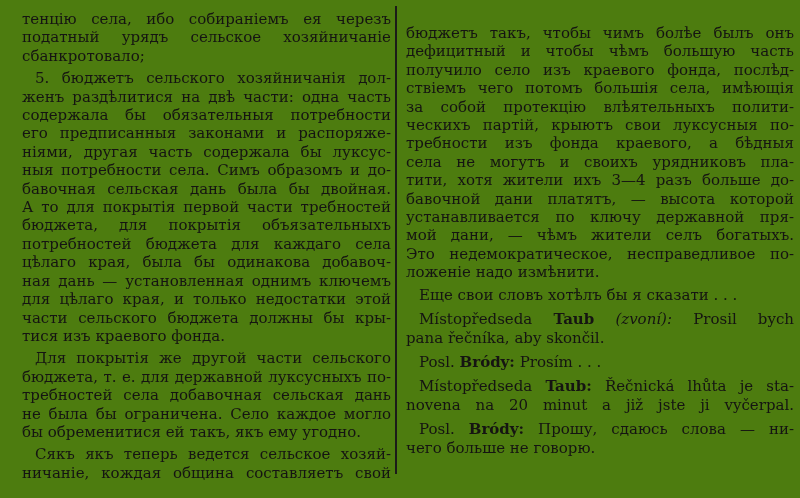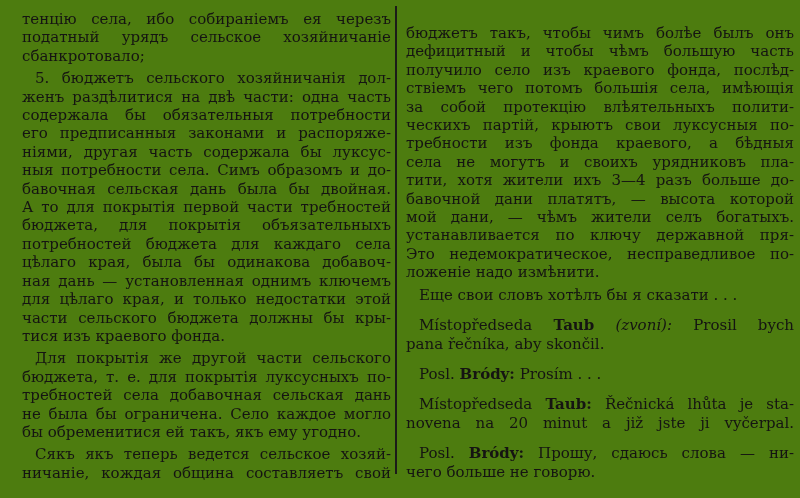--- a/index.html
+++ b/index.html
@@ -24,21 +24,21 @@
   }
   .col-left  { left: 22px;  top: 10px; width: 369px; height: 482px; }
   .col-right { left: 406px; top: 24px;  width: 388px; height: 486px; }
   .divider {
     position: absolute;
     left: 395px; top: 6px;
     width: 2px; height: 468px;
     background: #1c1b19;
   }
   .para + .para { margin-top: 4px; }
-  .para.speech  { margin-top: 12px; }
+  .para.speech  { margin-top: 6px; }
   .line {
     white-space: nowrap;
     text-align: justify;
     text-align-last: justify;
     overflow: hidden;
   }
   .line.endline { text-align-last: left; }
   .para.indent .line:first-child { text-indent: 13px; }
   .b { font-weight: bold; }
   .i { font-style: italic; }
@@ -65,21 +65,21 @@
         <div class="line"><span>бюджета, для покрытія объязательныхъ</span></div>
         <div class="line"><span>потребностей бюджета для каждаго села</span></div>
         <div class="line"><span>цѣлаго края, была бы одинакова добавоч-</span></div>
         <div class="line"><span>ная дань — установленная однимъ ключемъ</span></div>
         <div class="line"><span>для цѣлаго края, и только недостатки этой</span></div>
         <div class="line"><span>части сельского бюджета должны бы кры-</span></div>
         <div class="line endline"><span>тися изъ краевого фонда.</span></div>
       </div>
       <div class="para indent">
         <div class="line"><span>Для покрытія же другой части сельского</span></div>
-        <div class="line"><span>бюджета, т. е. для покрытія луксусныхъ по-</span></div>
+        <div class="line"><span>бюджета, т. е. для державной луксусныхъ по-</span></div>
         <div class="line"><span>требностей села добавочная сельская дань</span></div>
         <div class="line"><span>не была бы ограничена. Село каждое могло</span></div>
         <div class="line endline"><span>бы обременитися ей такъ, якъ ему угодно.</span></div>
       </div>
       <div class="para indent">
         <div class="line"><span>Сякъ якъ теперь ведется сельское хозяй-</span></div>
         <div class="line"><span>ничаніе, кождая община составляетъ свой</span></div>
       </div>
     </div>
   <div class="divider"></div>
@@ -88,22 +88,22 @@
         <div class="line"><span>бюджетъ такъ, чтобы чимъ болѣе былъ онъ</span></div>
         <div class="line"><span>дефицитный и чтобы чѣмъ большую часть</span></div>
         <div class="line"><span>получило село изъ краевого фонда, послѣд-</span></div>
         <div class="line"><span>ствіемъ чего потомъ большія села, имѣющія</span></div>
         <div class="line"><span>за собой протекцію влѣятельныхъ полити-</span></div>
         <div class="line"><span>ческихъ партій, крыютъ свои луксусныя по-</span></div>
         <div class="line"><span>требности изъ фонда краевого, а бѣдныя</span></div>
         <div class="line"><span>села не могутъ и своихъ урядниковъ пла-</span></div>
         <div class="line"><span>тити, хотя жители ихъ 3—4 разъ больше до-</span></div>
         <div class="line"><span>бавочной дани платятъ, — высота которой</span></div>
+        <div class="line"><span>устанавливается по ключу державной пря-</span></div>
         <div class="line"><span>мой дани, — чѣмъ жители селъ богатыхъ.</span></div>
-        <div class="line"><span>устанавливается по ключу державной пря-</span></div>
         <div class="line"><span>Это недемократическое, несправедливое по-</span></div>
         <div class="line endline"><span>ложеніе надо измѣнити.</span></div>
       </div>
       <div class="para indent">
         <div class="line endline"><span>Еще свои словъ хотѣлъ бы я сказати . . .</span></div>
       </div>
       <div class="para indent speech">
         <div class="line"><span>Místopředseda </span><span class="b">Taub</span><span> </span><span class="i">(zvoní):</span><span> Prosil bych</span></div>
         <div class="line endline"><span>pana řečníka, aby skončil.</span></div>
       </div>

